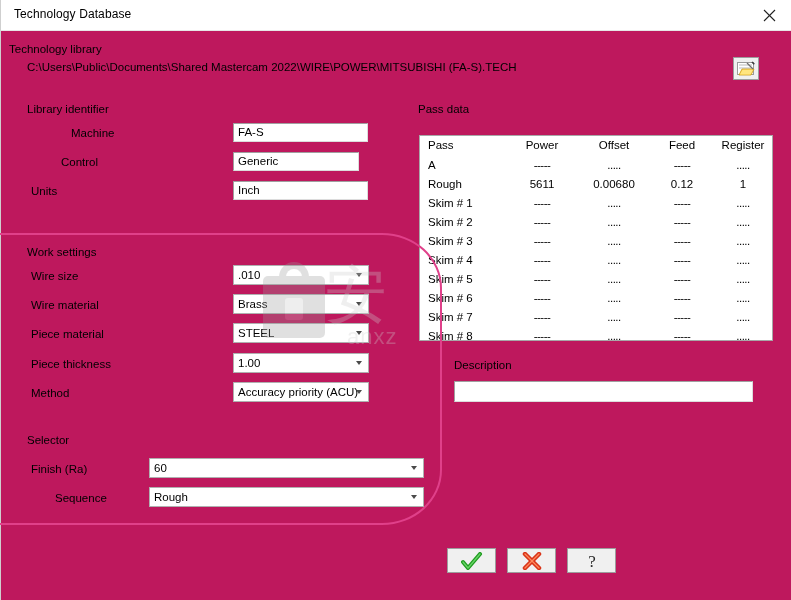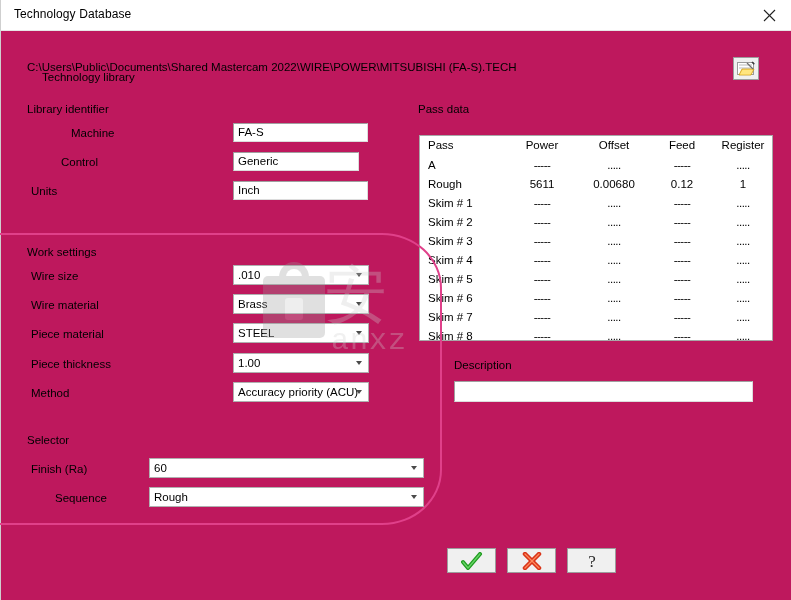--- a/index.html
+++ b/index.html
@@ -154,43 +154,43 @@
     position:absolute;left:22px;top:36px;width:18px;height:22px;
     background:#c8c8c8;border-radius:3px;
   }
   .wm-cn{
     position:absolute;left:62px;top:2px;
     font-size:62px;line-height:62px;
     color:#cdcdcd;
     font-family:"DejaVu Sans",sans-serif;
   }
   .wm-txt{
-    position:absolute;left:68px;top:62px;
-    font-size:30px;
+    position:absolute;left:84px;top:62px;
+    font-size:22px;
     color:#cfcfcf;
-    font-family:Liberation Mono, monospace;
+    font-family:Liberation Sans, sans-serif;
     letter-spacing:1px;
   }
 </style>
 </head>
 <body>
 
 <div class="dialog">
 
   <div class="titlebar">
     <div class="caption">Technology Database</div>
     <div class="close-btn">
       <svg width="13" height="13" viewBox="0 0 13 13" aria-hidden="true">
         <line x1="1" y1="1" x2="12" y2="12" stroke="#222" stroke-width="1.1"></line>
         <line x1="12" y1="1" x2="1" y2="12" stroke="#222" stroke-width="1.1"></line>
       </svg>
     </div>
   </div>
 
-  <div class="grp" style="left:41px;top:43px;margin-top:28px;">Technology library</div>
+  <div class="grp" style="left:8px;top:43px;">Technology library</div>
   <div class="lbl" style="left:26px;top:61px;">C:\Users\Public\Documents\Shared Mastercam 2022\WIRE\POWER\MITSUBISHI (FA-S).TECH</div>
 
   <div class="folder-btn" style="left:732px;top:57px;">
     <svg width="18" height="15" viewBox="0 0 18 15" aria-hidden="true">
       <rect x="0.5" y="1.5" width="16" height="12" fill="#ffffff" stroke="#9a9a9a" stroke-width="1"></rect>
       <rect x="2" y="3" width="13" height="2" fill="#dcdcdc"></rect>
       <rect x="2" y="6" width="13" height="2" fill="#dcdcdc"></rect>
       <path d="M2 14 L5 8 L17 8 L14 14 Z" fill="#ffd24d" stroke="#c79a16" stroke-width="0.8"></path>
       <path d="M3 13.6 L5.6 8.7 L16 8.7 L13.4 13.6 Z" fill="#ffe680"></path>
       <path d="M10 2 L16 8" stroke="#6f6f6f" stroke-width="1.3"></path>

